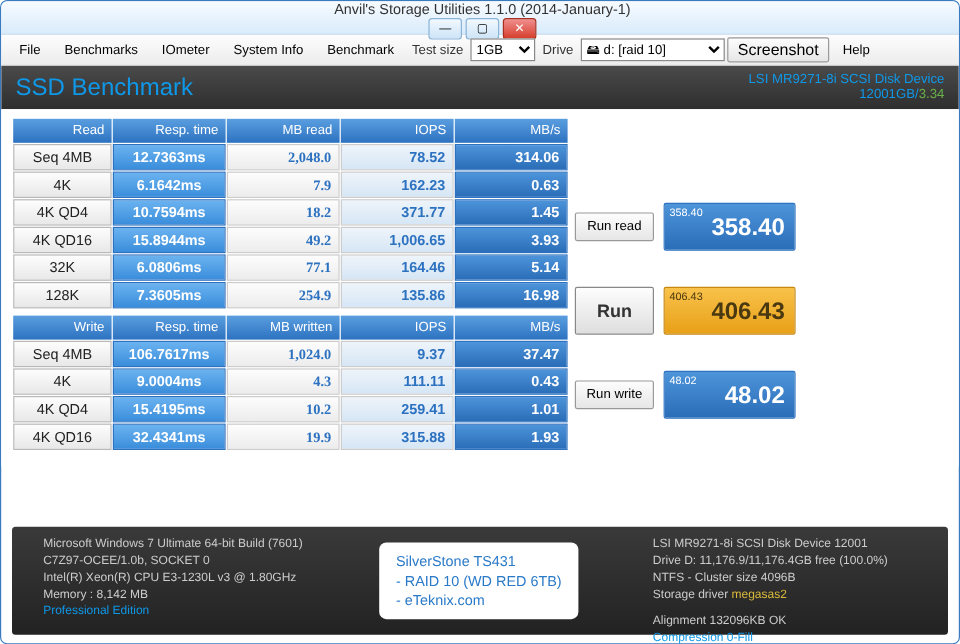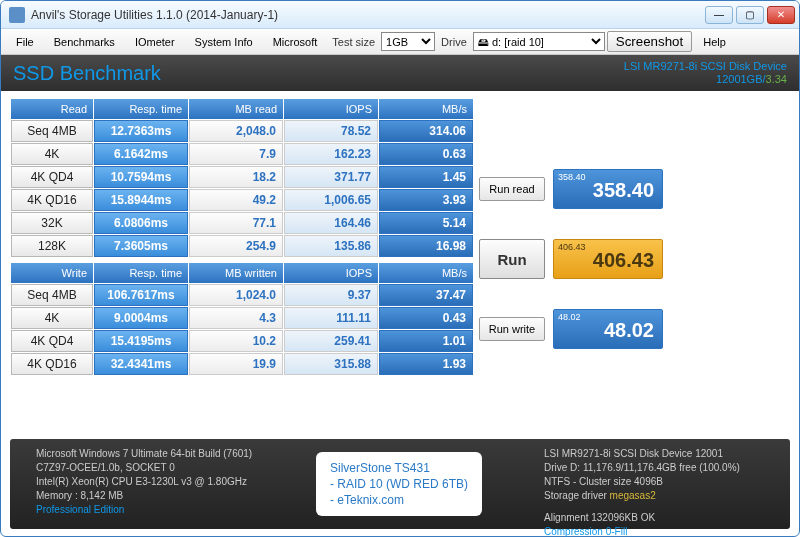--- a/index.html
+++ b/index.html
@@ -1,19 +1,19 @@
 <!DOCTYPE html>
 <html><head>
 <meta charset="utf-8">
 <style>
 * { margin: 0; padding: 0; box-sizing: border-box; font-family: "Segoe UI", Tahoma, sans-serif; }
 body { background: #fff; width: 800px; height: 537px; overflow: hidden; }
 
 .window { width: 800px; height: 537px; border: 1px solid #3a7bbf; border-radius: 6px; overflow: hidden; background: #fff; }
-.titlebar { height: 28px; background: linear-gradient(#f7fbff, #d9ebfb); display: flex; align-items: center; padding: 0 4px 0 8px; border-bottom: 1px solid #b8d4ee; }
+.titlebar { height: 28px; background: linear-gradient(#f7fbff, #d9ebfb); display: flex; align-items: center; padding: 0 4px 0 8px; border-bottom: 1px solid #b8d4ee; flex-direction: column; }
 .titlebar .icon { width: 16px; height: 16px; background: #5a8fc7; border-radius: 2px; margin-right: 6px; }
 .titlebar .title { font-size: 12px; color: #333; flex: 1; }
 .winbtns { display: flex; gap: 3px; }
 .winbtn { width: 28px; height: 18px; border: 1px solid #8ab4d8; border-radius: 3px; background: linear-gradient(#f2f9ff,#cde4f7); display: flex; align-items: center; justify-content: center; font-size: 10px; cursor: pointer; }
 .winbtn.close { background: linear-gradient(#f08f8f,#d53d2a); border-color: #a82e1e; color: #fff; }
 
 .menubar { height: 26px; background: linear-gradient(#fdfdfd,#ececec); border-bottom: 1px solid #c8c8c8; display: flex; align-items: center; padding: 0 6px; gap: 2px; font-size: 11px; }
 .mitem { padding: 3px 8px; border: 1px solid transparent; border-radius: 2px; cursor: pointer; }
 .mlbl { padding: 0 4px; color: #333; }
 .msel { height: 19px; font-size: 11px; border: 1px solid #888; background: #fff; }
@@ -27,21 +27,21 @@
 .header .devinfo .cap .gr { color: #6ab04a; }
 
 .content { padding: 8px 10px; background: #fff; }
 
 .tbl { display: grid; grid-template-columns: 82px 94px 94px 94px 94px; gap: 1px; margin-bottom: 6px; }
 .th { background: linear-gradient(#5a9ee0,#2d72c0); color: #fff; font-size: 11px; text-align: right; padding: 3px 6px; height: 20px; line-height: 14px; }
 .th.first { text-align: right; }
 .tc { height: 22px; font-size: 12px; padding: 3px 6px; text-align: right; border: 1px solid #ccc; background: #fff; color: #222; }
 .tc.rowlabel { background: linear-gradient(#fdfdfd,#e8e8e8); border: 1px solid #b8b8b8; text-align: center; font-size: 12px; }
 .tc.resp { background: linear-gradient(#6bb3f0,#3a8ddb); color: #fff; border: 1px solid #2d72c0; font-weight: 600; text-align: center; }
-.tc.mb { background: linear-gradient(#fdfdfd,#ececec); color: #2d72c0; font-weight: 600; }
+.tc.mb { background: linear-gradient(#fdfdfd,#ececec); color: #2d72c0; font-weight: 600; font-family: Liberation Serif, serif; }
 .tc.iops { background: linear-gradient(#eef4fa,#d6e6f5); color: #2d72c0; font-weight: 600; }
 .tc.mbs { background: linear-gradient(#4d94da,#2a6db8); color: #fff; font-weight: 600; border: 1px solid #2d72c0; }
 
 .sidebox { position: absolute; display: flex; align-items: center; gap: 8px; }
 .runsmall { width: 66px; height: 24px; border: 1px solid #999; background: linear-gradient(#fdfdfd,#e6e6e6); border-radius: 2px; font-size: 11px; cursor: pointer; }
 .scorebox { width: 110px; height: 40px; border: 1px solid #2d72c0; background: linear-gradient(#4d94da,#2a6db8); color: #fff; border-radius: 2px; position: relative; padding: 2px 8px; }
 .scorebox .sm { font-size: 9px; position: absolute; top: 2px; left: 4px; }
 .scorebox .lg { font-size: 20px; font-weight: 600; text-align: right; line-height: 36px; }
 .scorebox.total { background: linear-gradient(#f8c24a,#e8a018); border-color: #c88810; color: #4a3810; }
 .runbig { width: 66px; height: 40px; border: 1px solid #888; background: linear-gradient(#fdfdfd,#dedede); border-radius: 2px; font-size: 15px; font-weight: 600; color: #333; cursor: pointer; }
@@ -66,25 +66,25 @@
       <div class="winbtn">▢</div>
       <div class="winbtn close">✕</div>
     </div>
   </div>
 
   <div class="menubar">
     <div class="mitem">File</div>
     <div class="mitem">Benchmarks</div>
     <div class="mitem">IOmeter</div>
     <div class="mitem">System Info</div>
-    <div class="mitem">Microsoft</div>
+    <div class="mitem">Benchmark</div>
     <span class="mlbl">Test size</span>
     <select class="msel" style="width:54px"><option>1GB</option></select>
     <span class="mlbl">Drive</span>
-    <select class="msel" style="width:132px"><option>🖴 d: [raid 10]</option></select>
+    <select class="msel" style="width:120px"><option>🖴 d: [raid 10]</option></select>
     <button class="mbtn">Screenshot</button>
     <div class="mitem">Help</div>
   </div>
 
   <div class="header">
     <div class="appname">SSD Benchmark</div>
     <div class="devinfo">
       <div class="dev">LSI MR9271-8i SCSI Disk Device</div>
       <div class="cap"><span>12001GB/</span><span class="gr">3.34</span></div>
     </div>

